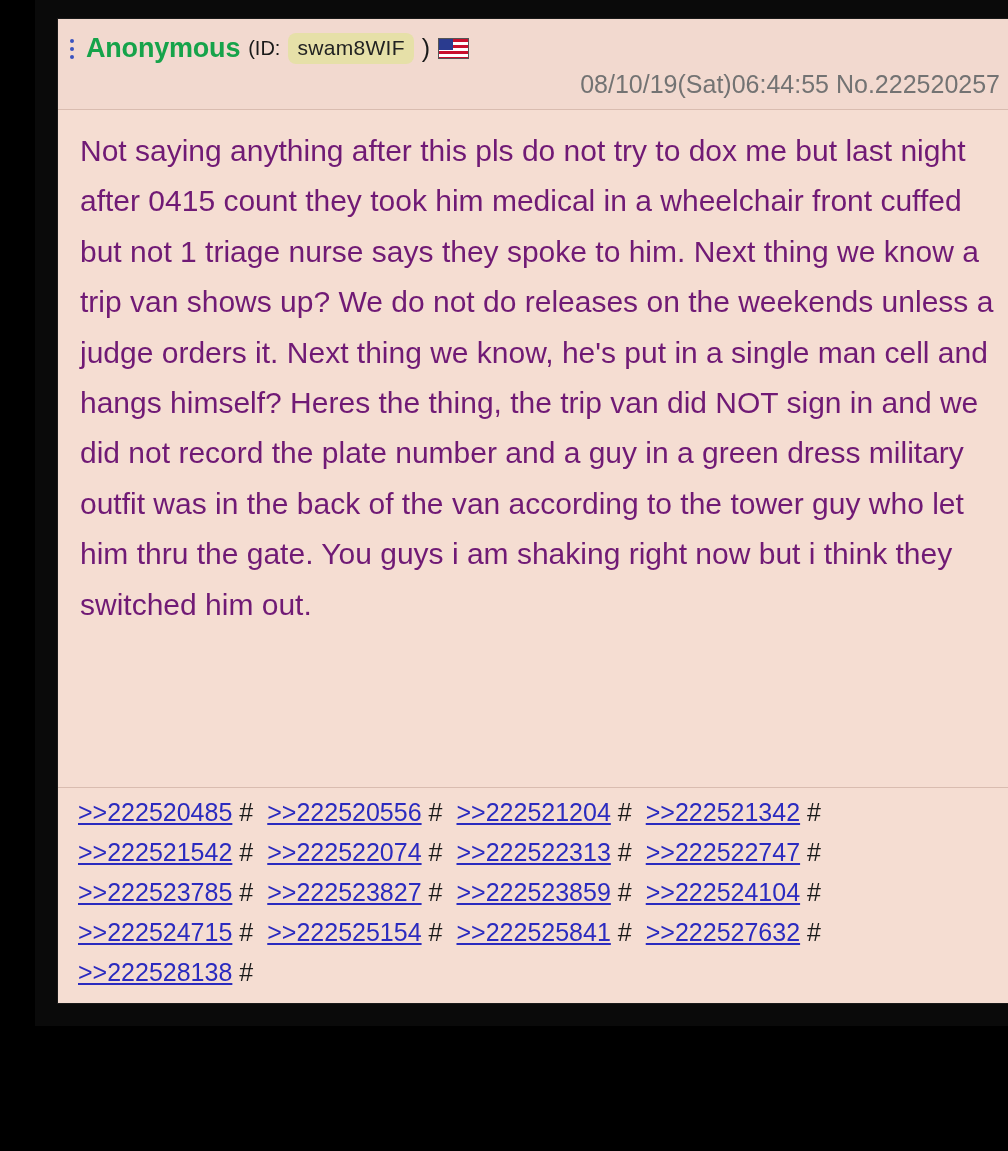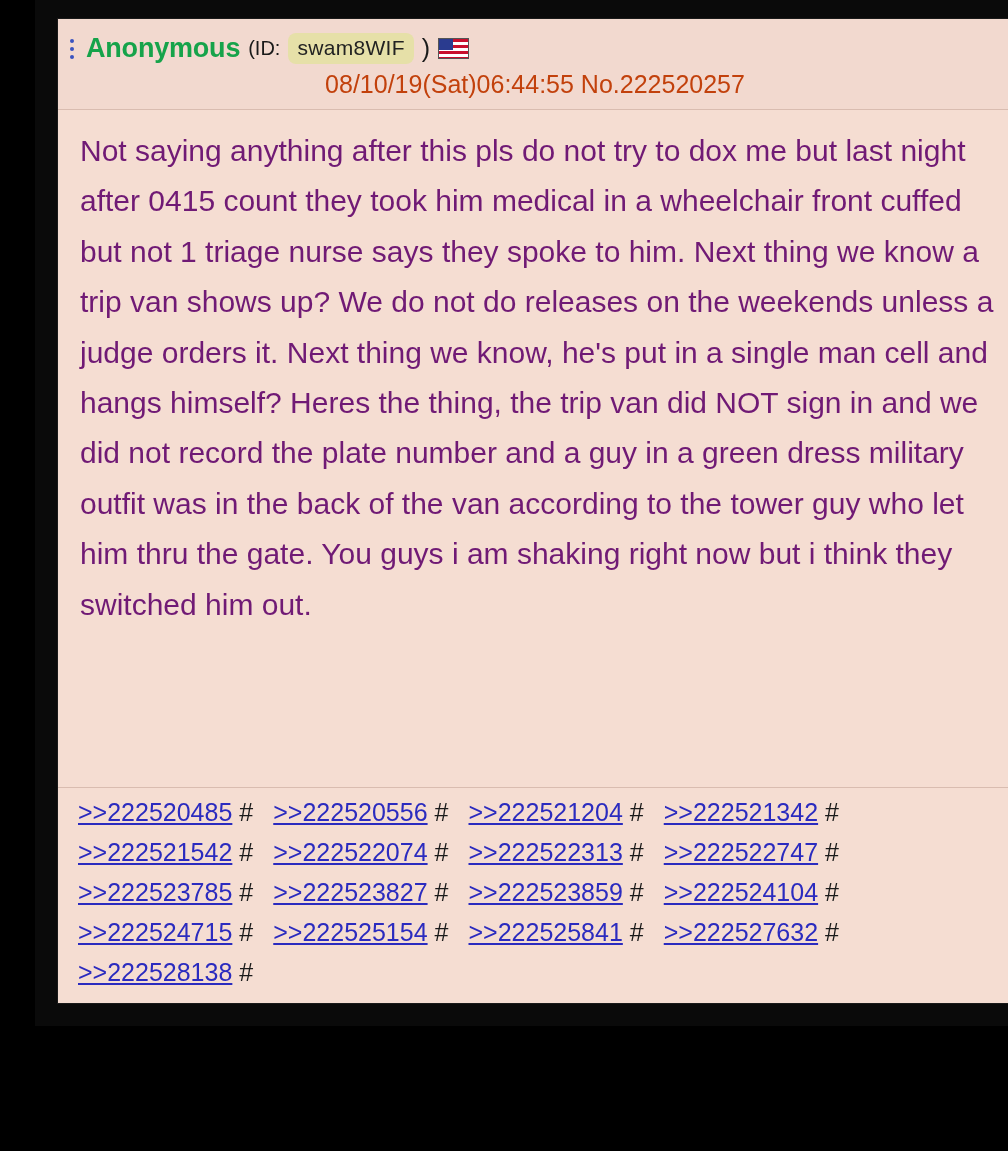--- a/index.html
+++ b/index.html
@@ -98,23 +98,23 @@
   }
   .flag::before {
     content: "";
     position: absolute;
     left: 0; top: 0;
     width: 14px;
     height: 11px;
     background: #2a3b8f;
   }
   .header-line2 {
-    text-align: center;
-    font-size: 25px;
-    color: #c2410c;
+    text-align: right;
+    font-size: 25px;
+    color: #737373;
     margin-top: 6px;
     padding-right: 4px;
   }
   
   .post-body {
     flex: 1 1 auto;
     padding: 16px 20px 10px 22px;
     color: #701a75;
     font-size: 30px;
     line-height: 1.68;
@@ -122,21 +122,21 @@
     overflow: hidden;
   }
   
   .backlinks {
     border-top: 1px solid #d9bcb0;
     padding: 10px 16px 14px 20px;
     background: #f5ddd2;
   }
   .backlink-row {
     display: flex;
-    gap: 20px;
+    gap: 14px;
     flex-wrap: nowrap;
     margin-bottom: 11px;
     align-items: baseline;
     text-align: center;
   }
   .backlink-row:last-child { margin-bottom: 2px; }
   .backlink-group {
     display: inline-flex;
     gap: 7px;
     align-items: baseline;

